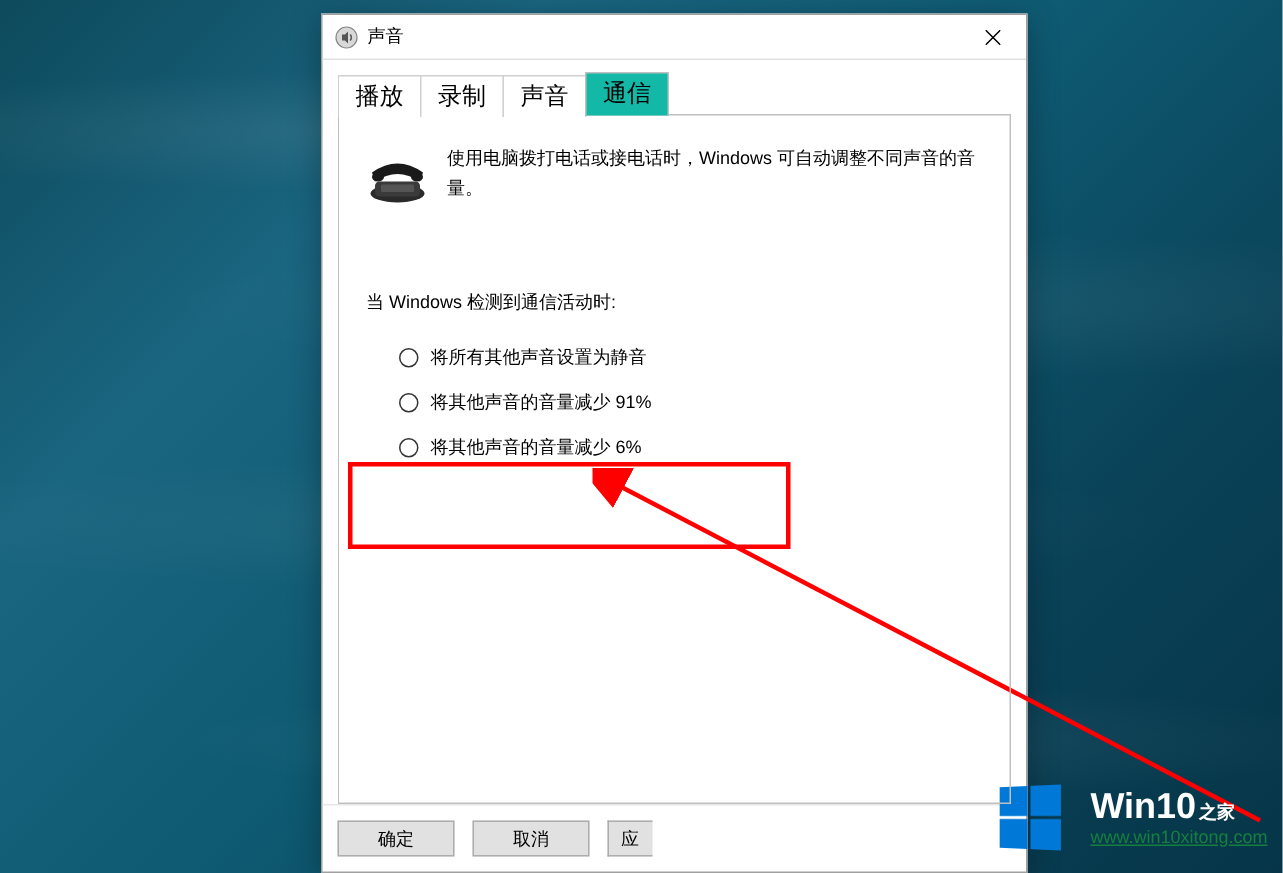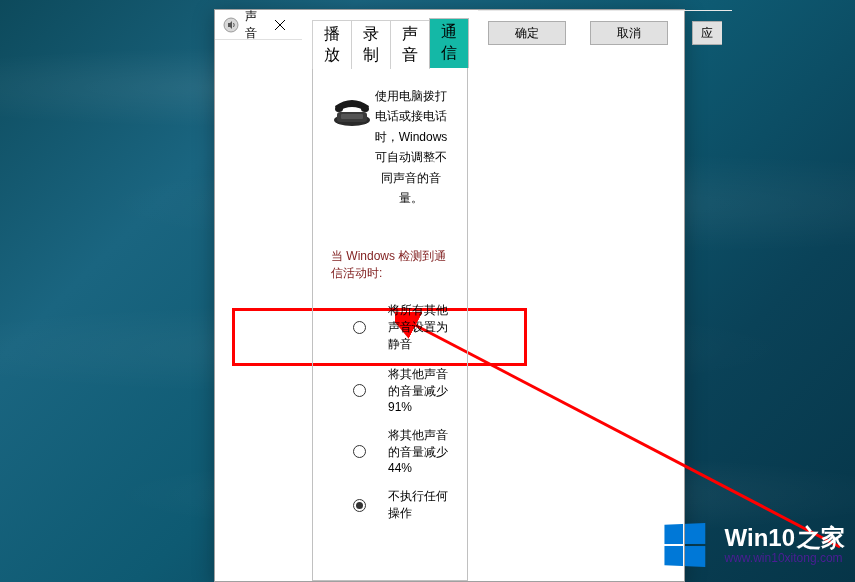--- a/index.html
+++ b/index.html
@@ -23,21 +23,21 @@
       pointer-events: none;
     }
 
     .dialog {
       position: absolute;
       left: 214px; top: 9px;
       width: 471px; height: 573px;
       background: #ffffff;
       border: 1px solid #a0a0a0;
       box-shadow: 0 4px 20px rgba(0,0,0,0.3);
-      display: flex; flex-direction: row;
+      display: flex; flex-direction: column;
     }
 
     .titlebar {
       height: 30px;
       display: flex; align-items: center;
       padding: 0 0 0 8px;
       border-bottom: 1px solid #e0e0e0;
     }
     .titlebar .app-icon {
       width: 16px; height: 16px; margin-right: 6px;
@@ -81,29 +81,29 @@
     .tab:not(.active) { top: 2px; }
 
     .tab-content {
       border: 1px solid #c0c0c0;
       flex: 1;
       padding: 18px 18px;
       position: relative;
       z-index: 1;
     }
 
-    .desc-row { display: flex; margin-bottom: 40px; text-align: center; }
+    .desc-row { display: flex; gap: 12px; margin-bottom: 56px; }
     .phone-icon { width: 42px; height: 42px; flex-shrink: 0; }
     .desc-text { font-size: 12px; line-height: 1.7; color: #000; }
 
-    .section-label { font-size: 12px; color: #7f1d1d; margin-bottom: 20px; }
+    .section-label { font-size: 12px; color: #000000; margin-bottom: 20px; }
 
     .radio-group { padding-left: 22px; }
     .radio-item {
-      display: flex; align-items: center; gap: 22px;
+      display: flex; align-items: center; gap: 8px;
       margin-bottom: 13px;
       font-size: 12px;
     }
     .radio-circle {
       width: 13px; height: 13px;
       border: 1px solid #333;
       border-radius: 50%;
       display: inline-flex; align-items: center; justify-content: center;
       flex-shrink: 0;
     }
@@ -121,22 +121,22 @@
     }
 
     .arrow-svg {
       position: absolute;
       pointer-events: none;
     }
 
     .button-row {
       padding: 10px 10px;
       display: flex;
-      justify-content: flex-end;
-      gap: 24px;
+      justify-content: flex-start;
+      gap: 12px;
       border-top: 1px solid #e8e8e8;
     }
     .btn {
       min-width: 78px; height: 24px;
       border: 1px solid #adadad;
       background: #e1e1e1;
       font-size: 12px;
       cursor: pointer;
       font-family: inherit;
     }
@@ -145,22 +145,22 @@
     .watermark {
       position: absolute;
       right: 10px; bottom: 16px;
       display: flex; align-items: center; gap: 20px;
       color: #fff;
     }
     .win-logo { display: grid; grid-template-columns: 1fr 1fr; grid-template-rows: 1fr 1fr; gap: 2px; width: 42px; height: 42px; transform: perspective(120px) rotateY(-14deg); }
     .win-logo div { background: #0078d7; }
     .wm-text { display: flex; flex-direction: column; line-height: 1.1; }
     .wm-main { font-size: 24px; font-weight: 600; display:flex; align-items:baseline;}
-    .wm-main .zh { font-size: 24px; margin-left:2px;}
-    .wm-url { font-size: 12px; color: #4c1d95; }
+    .wm-main .zh { font-size: 12px; margin-left:2px;}
+    .wm-url { font-size: 12px; color: #15803d; text-decoration: underline; }
   </style>
 </head>
 <body>
 
 <div class="dialog">
   <div class="titlebar">
     <span class="app-icon">
       <svg viewBox="0 0 16 16" width="16" height="16">
         <circle cx="8" cy="8" r="7" fill="#d8d8d8" stroke="#888" stroke-width="0.8"></circle>
         <path d="M5 6 L7 6 L9 4 L9 12 L7 10 L5 10 Z" fill="#555"></path>
@@ -204,25 +204,21 @@
         <label class="radio-item">
           <span class="radio-circle"></span>
           <span>将所有其他声音设置为静音</span>
         </label>
         <label class="radio-item">
           <span class="radio-circle"></span>
           <span>将其他声音的音量减少 91%</span>
         </label>
         <label class="radio-item">
           <span class="radio-circle"></span>
-          <span>将其他声音的音量减少 44%</span>
-        </label>
-        <label class="radio-item">
-          <span class="radio-circle checked"></span>
-          <span>不执行任何操作</span>
+          <span>将其他声音的音量减少 6%</span>
         </label>
       </div>
     </div>
   </div>
 
   <div class="button-row">
     <button class="btn">确定</button>
     <button class="btn">取消</button>
     <button class="btn partial">应</button>
   </div>

